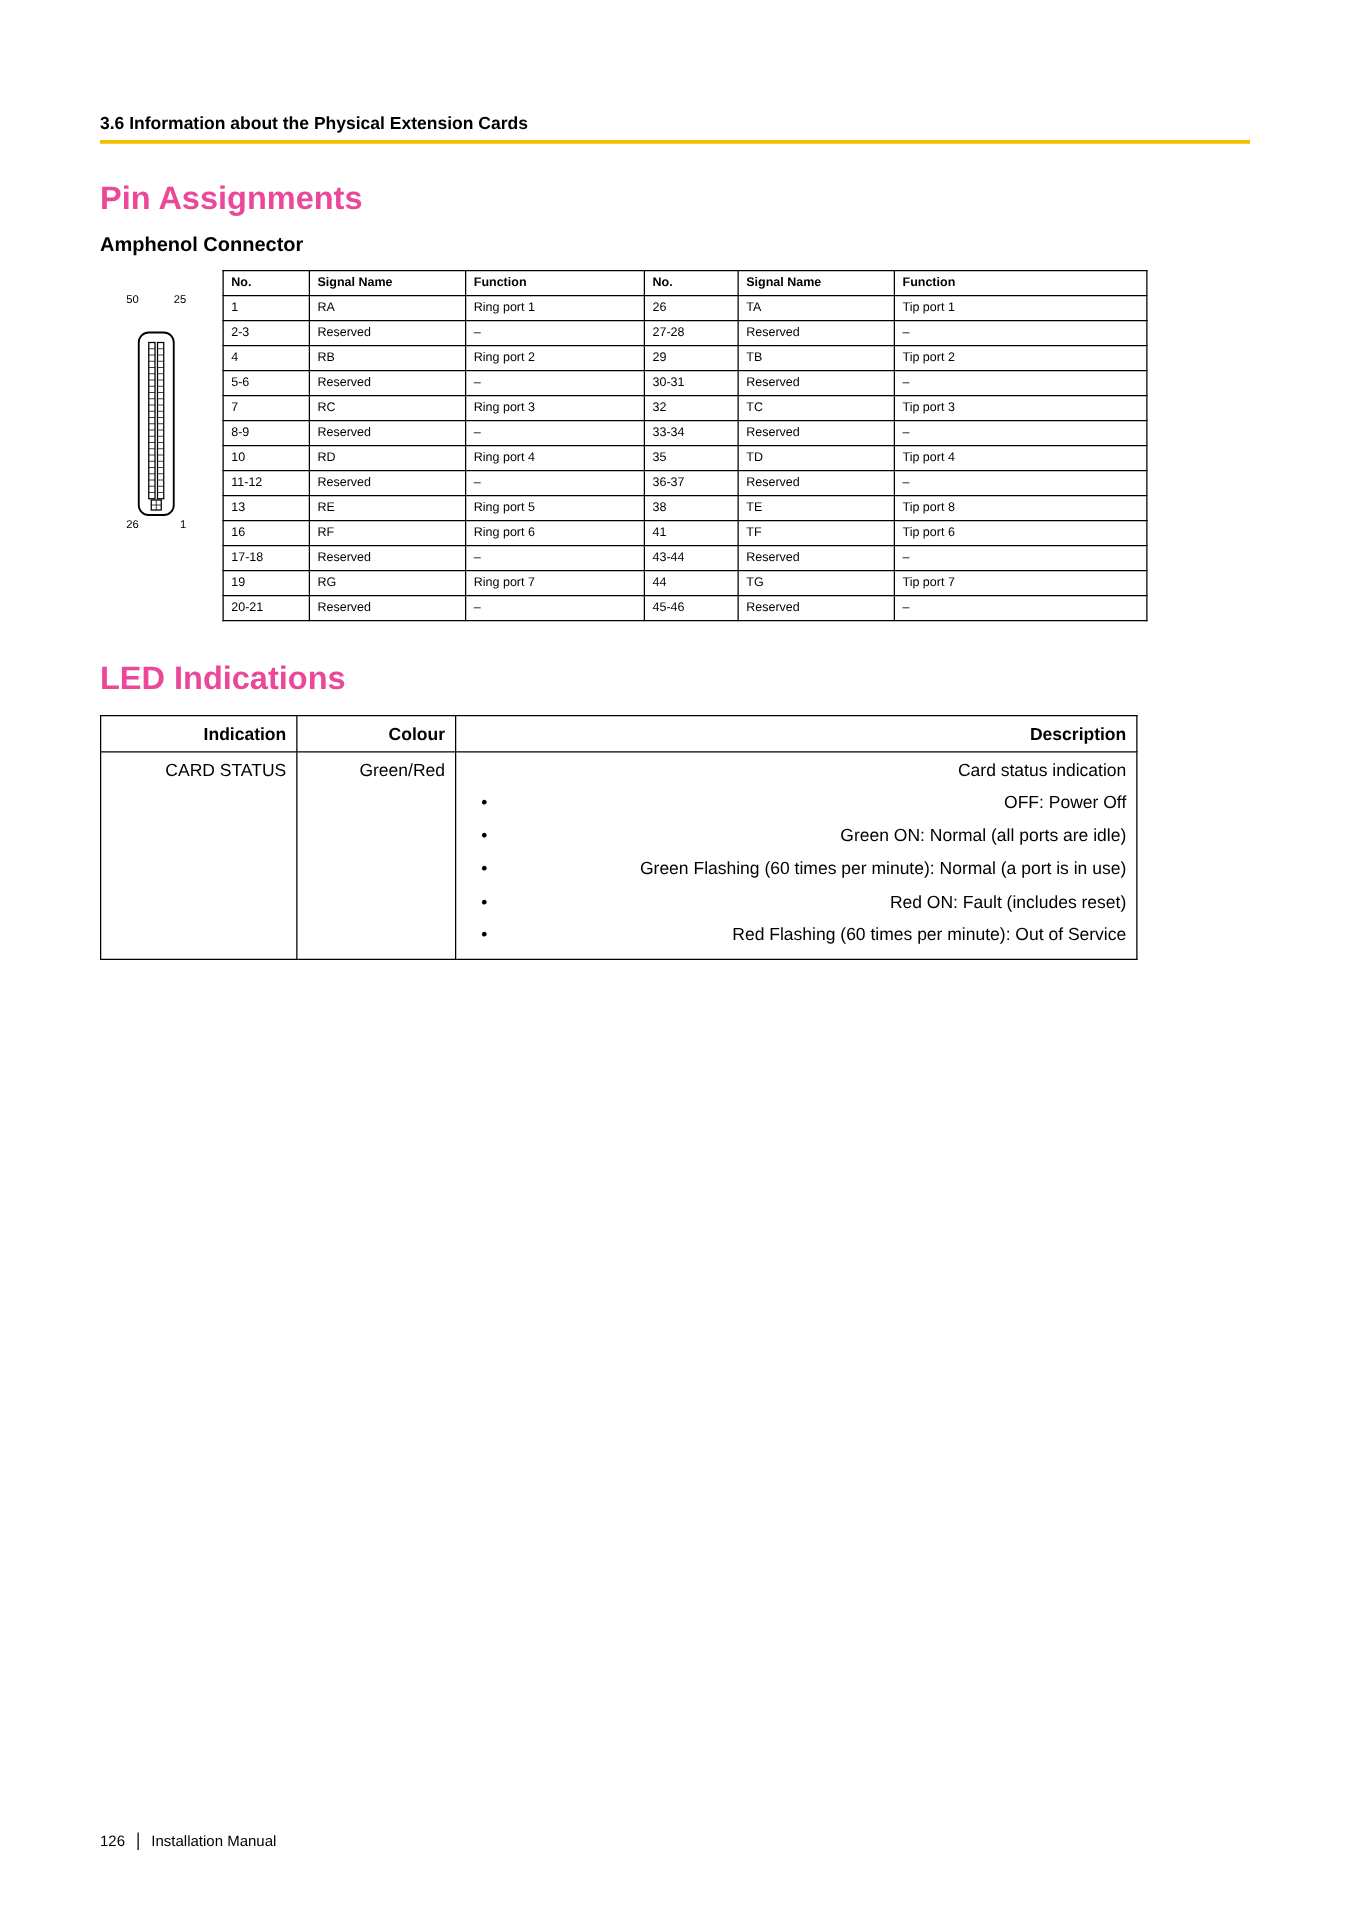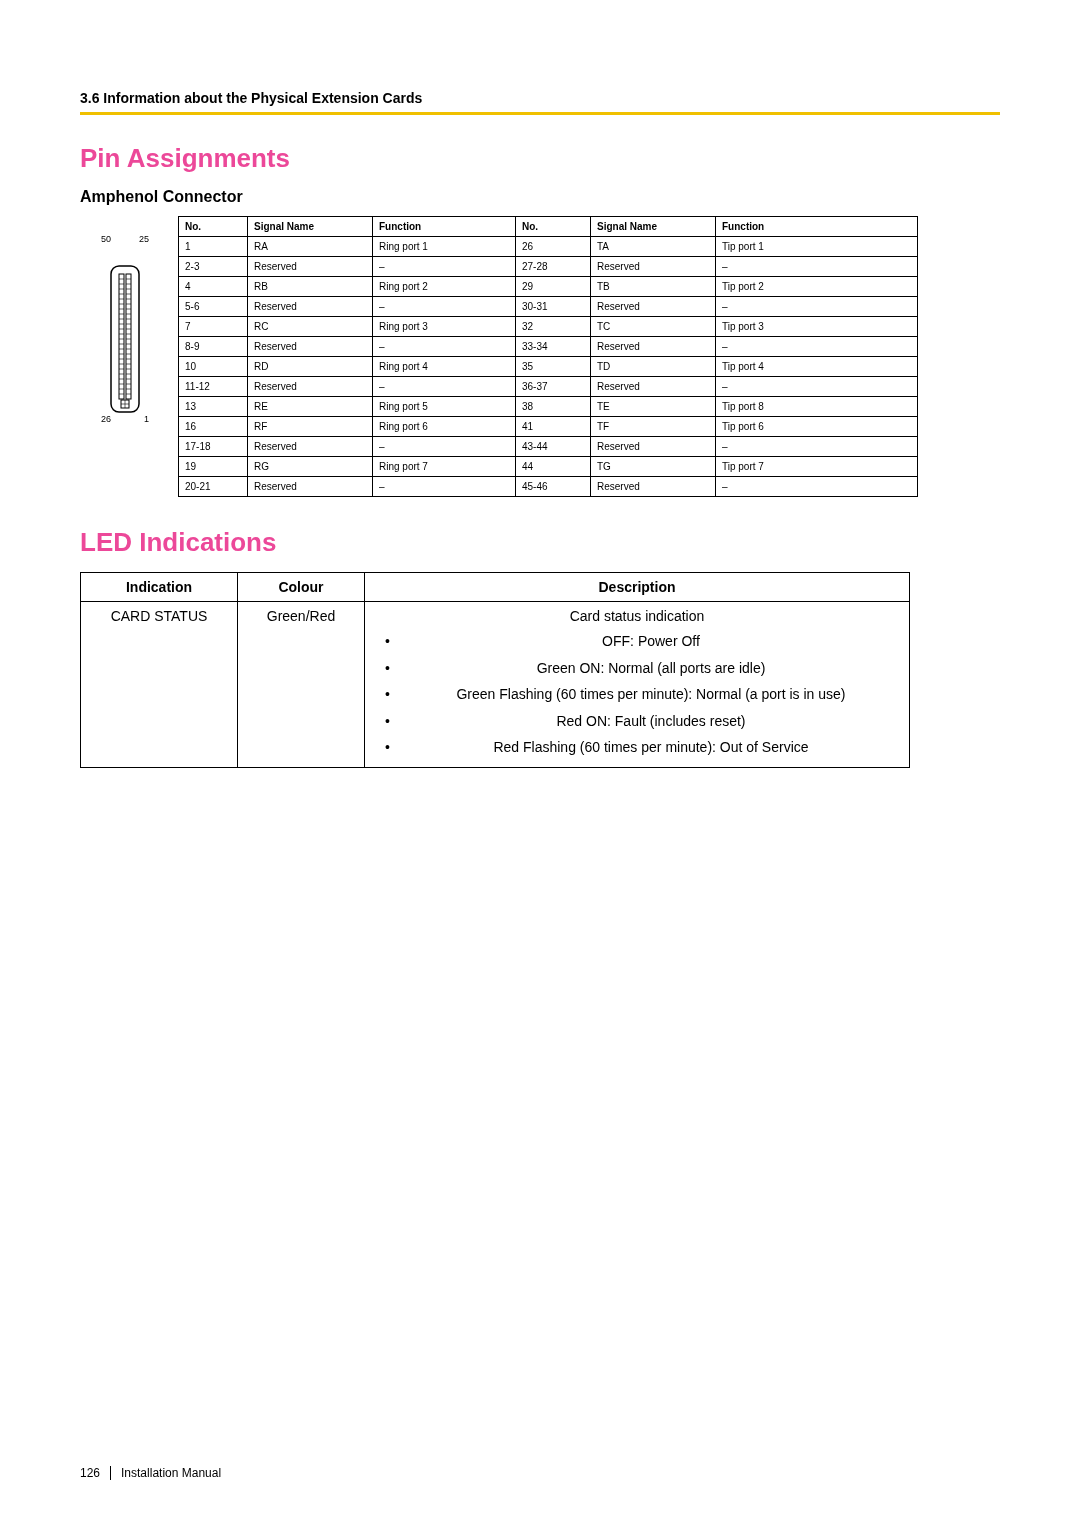--- a/index.html
+++ b/index.html
@@ -66,21 +66,21 @@
   }
   table.led {
     border-collapse: collapse;
     width: 830px;
     font-size: 14px;
     margin-top: 10px;
   }
   table.led th, table.led td {
     border: 1px solid #000;
     padding: 6px 8px;
-    text-align: center;
+    text-align: right;
     vertical-align: top;
   }
   table.led th {
     font-weight: bold;
   }
   ul.desc {
     list-style: none;
     padding: 0;
     margin: 4px 0 0 0;
   }

